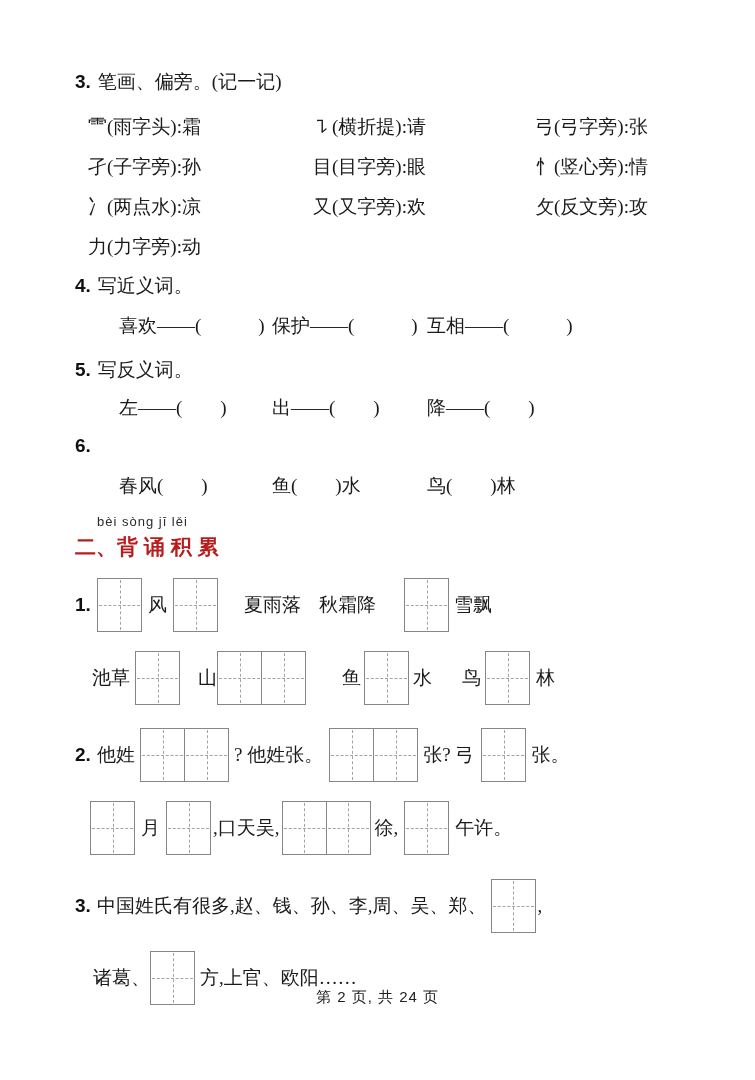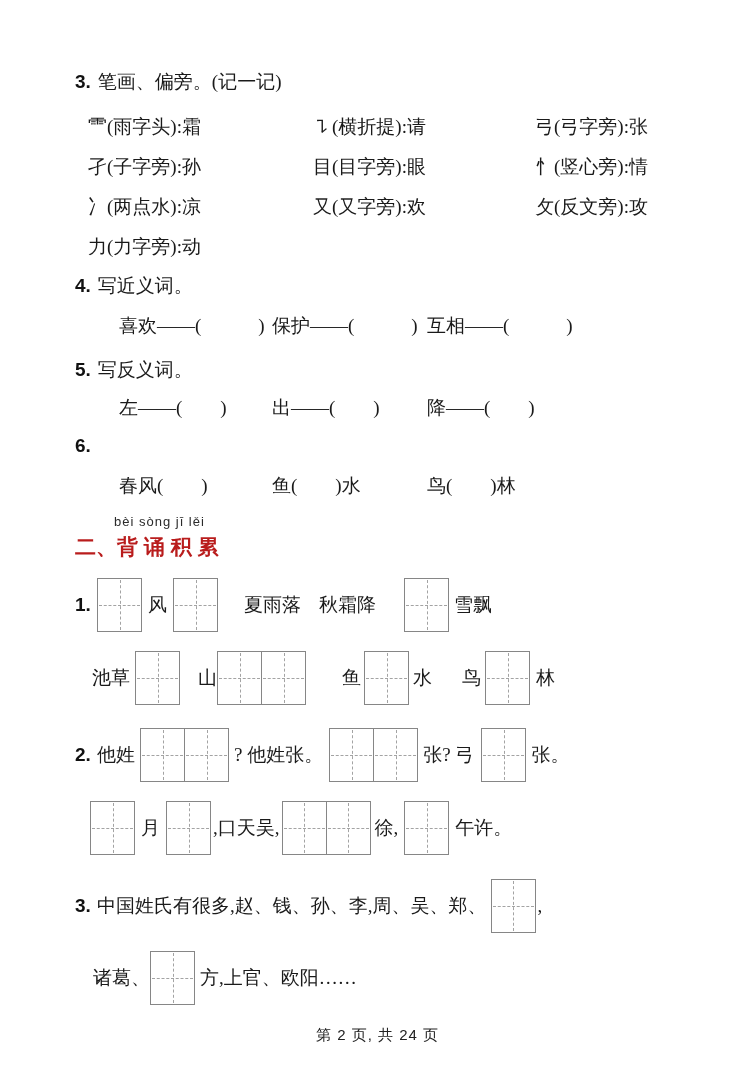--- a/index.html
+++ b/index.html
@@ -43,21 +43,21 @@
   .cell + .cell{border-left:1px solid var(--grid-line);}
   .cell::before{
     content:"";position:absolute;left:1px;right:1px;top:50%;
     border-top:1px dashed var(--grid-dash);
   }
   .cell::after{
     content:"";position:absolute;top:1px;bottom:1px;left:50%;
     border-left:1px dashed var(--grid-dash);
   }
   .footer{
-    position:absolute;top:1026px;left:0;width:755px;text-align:center;
+    position:absolute;top:988px;left:0;width:755px;text-align:center;
     font:400 15px var(--hei);color:#222;letter-spacing:1px;
   }
 </style>
 </head>
 <body>
 
 <div class="page">
 
   <div class="abs heading" style="top:68px;left:75px">
     <span class="num">3.</span>
@@ -99,21 +99,21 @@
 
   <div class="abs heading" style="top:432px;left:75px">
     <span class="num">6.</span>
   </div>
   <div class="abs triple" style="top:472px;left:92px">
     <span>春风(　　)</span>
     <span>鱼(　　)水</span>
     <span>鸟(　　)林</span>
   </div>
 
-  <div class="abs pinyin" style="top:514px;left:114px">bèi sòng jī lěi</div>
+  <div class="abs pinyin" style="top:514px;left:97px">bèi sòng jī lěi</div>
   <div class="abs part-title" style="top:533px;left:75px">二、背 诵 积 累</div>
 
   <div class="abs line" style="top:577px;left:75px">
     <span class="qnum">1.</span>
     <span class="tzg">
         <span class="cell"></span>
       </span>
     <span class="sp" style="width:6px"></span>
     <span>风</span>
     <span class="sp" style="width:6px"></span>

